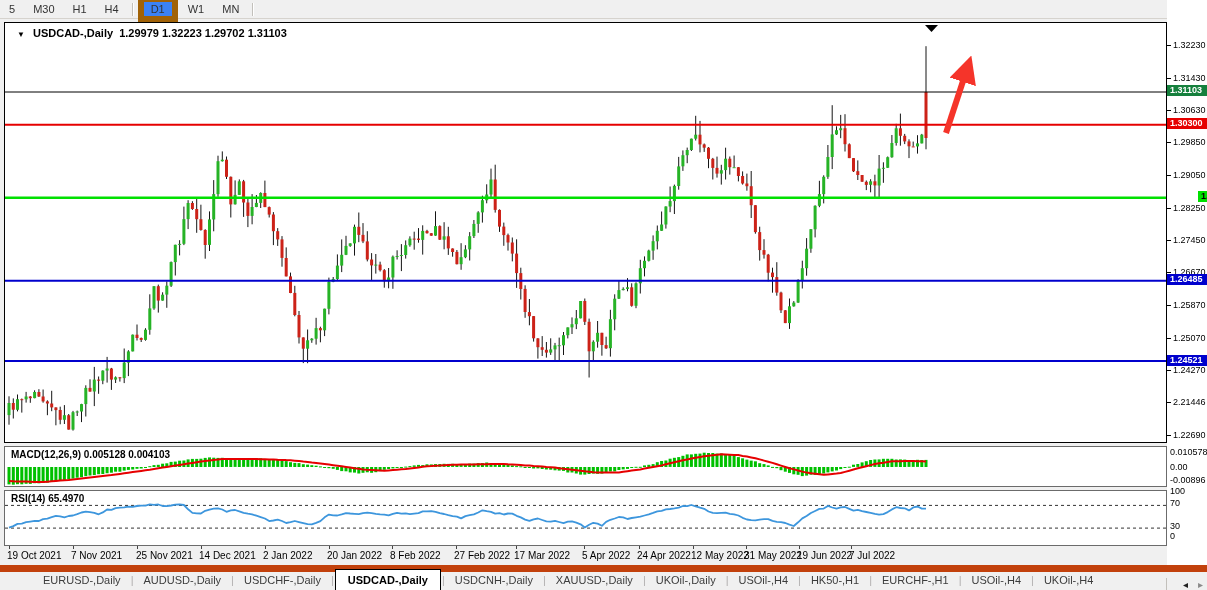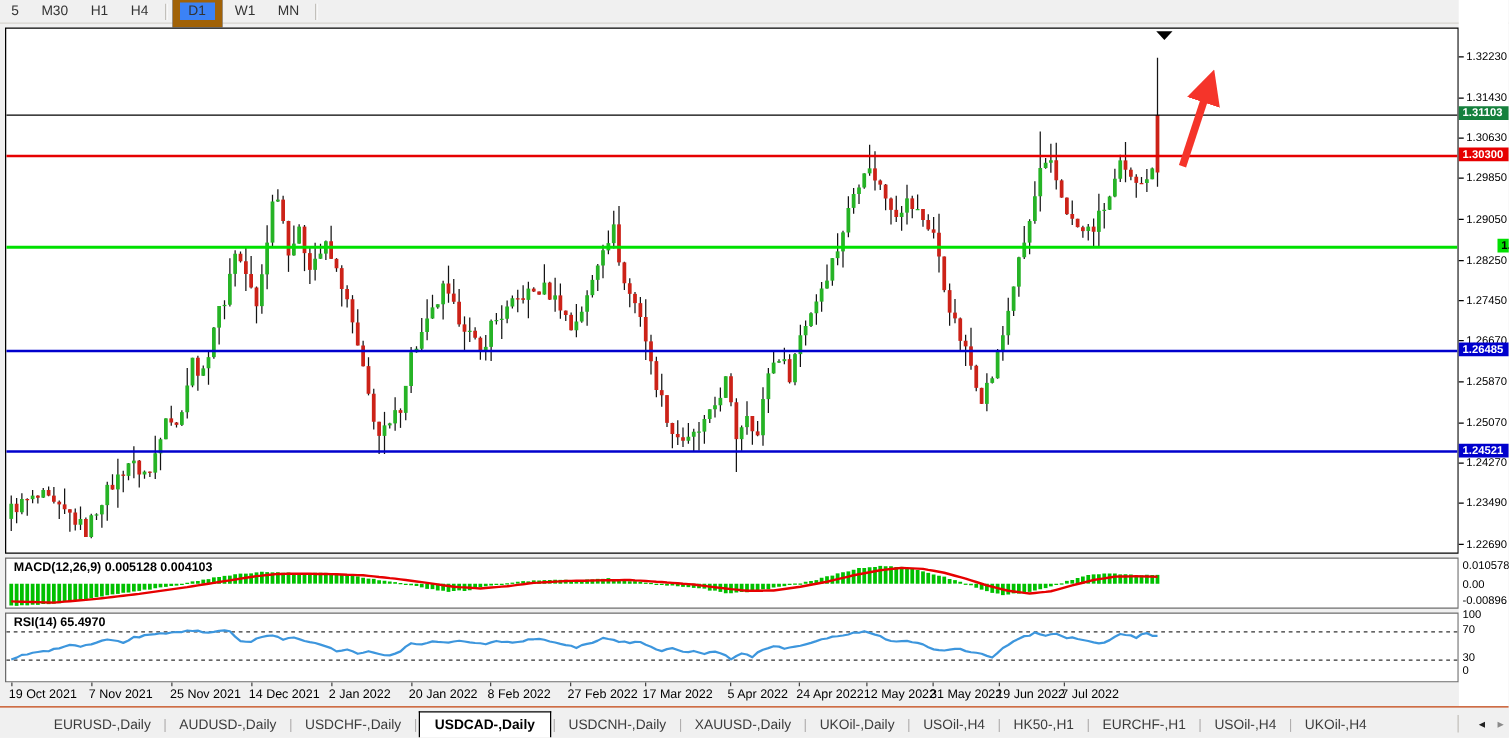--- a/index.html
+++ b/index.html
@@ -38,21 +38,21 @@
            font-size:9px; font-weight:700; padding-left:3px; white-space:nowrap; }
 
   
   #date-axis { position:absolute; left:4px; top:546px; width:1163px; height:19px;
                background:#f0f0f0; font-size:10px; color:#000; }
   .dtick { position:absolute; top:0; width:1px; height:3px; background:#444; }
   .dlab  { position:absolute; top:4px; white-space:nowrap; }
 
   
   #tabbar { position:absolute; left:0; top:565px; width:1207px; height:25px;
-            background:#f0f0f0; border-top:1px solid #c2410c;
+            background:#f0f0f0; border-top:7px solid #c2410c;
             display:flex; align-items:flex-end; font-size:11px; color:#3c3c3c; }
   .tab { padding:4px 9px 4px 9px; white-space:nowrap; cursor:default; }
   .tab.active { background:#fff; border:1px solid #000; border-bottom:none;
                 font-weight:700; color:#000; padding:4px 12px; margin-bottom:0; }
   .tab-sep { color:#b0aeae; padding:4px 1px; }
   #tab-spacer { width:34px; }
   #tab-arrows { position:absolute; right:4px; top:0; height:25px; display:flex;
                 align-items:center; gap:10px; font-size:10px; }
   #tab-arrows .divider { width:1px; height:14px; background:#c2c0bb; margin-right:6px; }
   .arrow-left { color:#222; cursor:default; }
@@ -514,20 +514,24 @@
         <line x1="0" x2="1161" y1="257.8" y2="257.8" stroke="#0000cd" stroke-width="2"></line>
         <line x1="0" x2="1161" y1="338.1" y2="338.1" stroke="#0000cd" stroke-width="2"></line>
         <polygon points="920,2 933,2 926.5,9" fill="#000"></polygon>
         <defs>
           <marker id="ah" markerWidth="4.6" markerHeight="4.6" refX="1.2" refY="2.3" orient="auto">
         <path d="M0,0 L4.6,2.3 L0,4.6 Z" fill="#f5342a"></path>
           </marker>
         </defs>
         <line x1="941" y1="110" x2="960" y2="52" stroke="#f5342a" stroke-width="6" marker-end="url(#ah)"></line>
       </svg>
+    <div id="chart-title">
+      <span class="tri">▼</span>
+      <span>USDCAD-,Daily</span>&nbsp;&nbsp;<span>1.29979 1.32223 1.29702 1.31103</span>
+    </div>
   </div>
 
   <div id="macd-panel" class="panel">
     <svg id="macd-svg" width="1161" height="39">
         <rect x="2.5" y="20.0" width="3" height="17.4" fill="#00c000"></rect>
         <rect x="6.8" y="20.0" width="3" height="17.7" fill="#00c000"></rect>
         <rect x="11.0" y="20.0" width="3" height="17.2" fill="#00c000"></rect>
         <rect x="15.3" y="20.0" width="3" height="17.3" fill="#00c000"></rect>
         <rect x="19.6" y="20.0" width="3" height="16.8" fill="#00c000"></rect>
         <rect x="23.8" y="20.0" width="3" height="16.9" fill="#00c000"></rect>
@@ -776,21 +780,21 @@
       <div class="ytick-lab" style="top: 235px;">1.27450</div>
       <div class="ytick-mark" style="top: 272px;"></div>
       <div class="ytick-lab" style="top: 267px;">1.26670</div>
       <div class="ytick-mark" style="top: 305px;"></div>
       <div class="ytick-lab" style="top: 300px;">1.25870</div>
       <div class="ytick-mark" style="top: 338px;"></div>
       <div class="ytick-lab" style="top: 333px;">1.25070</div>
       <div class="ytick-mark" style="top: 370px;"></div>
       <div class="ytick-lab" style="top: 365px;">1.24270</div>
       <div class="ytick-mark" style="top: 402px;"></div>
-      <div class="ytick-lab" style="top: 397px;">1.23490</div>
+      <div class="ytick-lab" style="top: 397px;">2.21446</div>
       <div class="ytick-mark" style="top: 435px;"></div>
       <div class="ytick-lab" style="top: 430px;">1.22690</div>
       <div class="badge" style="top: 85px; background: #15803d; color: rgb(255, 255, 255);">1.31103</div>
       <div class="badge" style="top: 118px; background: rgb(230, 0, 0); color: rgb(255, 255, 255);">1.30300</div>
       <div class="badge" style="top: 191px; background: rgb(0, 224, 0); color: rgb(0, 0, 0); margin-left: 31px;">1.28516</div>
       <div class="badge" style="top: 274px; background: rgb(0, 0, 205); color: rgb(255, 255, 255);">1.26485</div>
       <div class="badge" style="top: 355px; background: rgb(0, 0, 205); color: rgb(255, 255, 255);">1.24521</div>
       <div class="ytick-lab" style="left: 3px; top: 447px;">0.010578</div>
       <div class="ytick-lab" style="left: 3px; top: 462px;">0.00</div>
       <div class="ytick-lab" style="left: 3px; top: 475px;">-0.00896</div>

